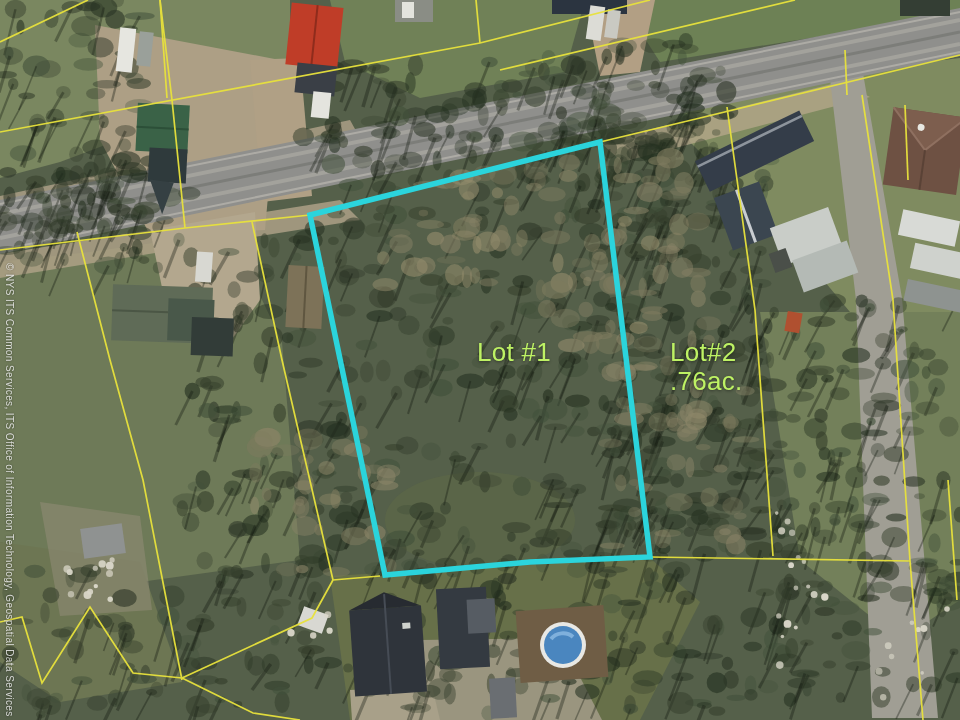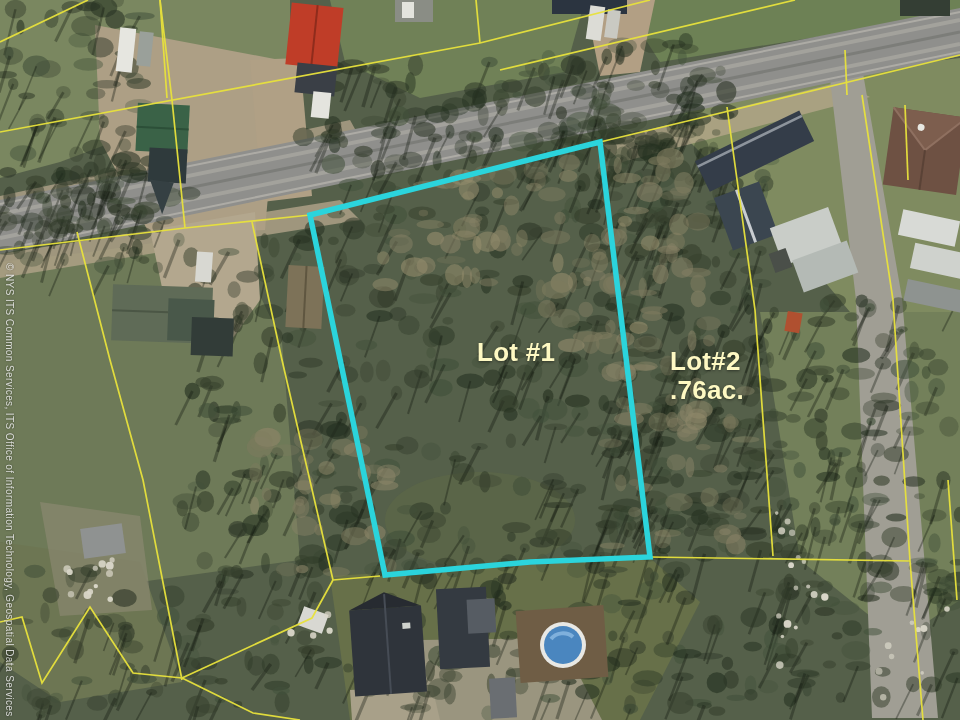--- a/index.html
+++ b/index.html
@@ -1,19 +1,19 @@
 <!DOCTYPE html>
 <html><head>
 <meta charset="utf-8">
 <style>
   html,body{margin:0;padding:0;background:#222;}
   .stage{position:relative;width:960px;height:720px;overflow:hidden;
          font-family:"Liberation Sans",sans-serif;background:#55604a;}
   .stage svg{position:absolute;left:0;top:0;}
-  .lot-label{position:absolute;color:#fef9c3;font-weight:700;font-size:26px;
+  .lot-label{position:absolute;color:#bef264;font-weight:400;font-size:26px;
              line-height:29px;letter-spacing:.3px;white-space:pre;
              text-shadow:0 1px 3px rgba(0,0,0,.45);}
   .watermark{position:absolute;left:15px;top:263px;transform:rotate(90deg);
              transform-origin:0 0;font-size:10px;letter-spacing:.4px;
              color:rgba(255,255,255,.78);text-shadow:0 0 2px rgba(0,0,0,.5);
              white-space:nowrap;}
 </style>
 </head>
 <body>
 
@@ -1984,16 +1984,16 @@
     <polyline points="845,50 847,95"></polyline>
     <polyline points="905,105 908,180"></polyline>
     <polyline points="948,480 957,600"></polyline>
   </g>
 
   <polygon points="310,215 600,142 650,557 530,562 385,575" fill="none" stroke="#2bd4dc" stroke-width="5.5" stroke-linejoin="miter"></polygon>
 </svg>
 
   <div class="lot-label" style="left:477px;top:338px;"><span>Lot #1</span><br></div>
 
-  <div class="lot-label" style="left:670px;top:347px;"><span>Lot#2</span><br><span>.76ac.</span></div>
+  <div class="lot-label" style="left:670px;top:338px;"><span>Lot#2</span><br><span>.76ac.</span></div>
 
   <div class="watermark">© NYS ITS Common Services, ITS Office of Information Technology, Geospatial Data Services</div>
 </div>
 
 </body></html>

